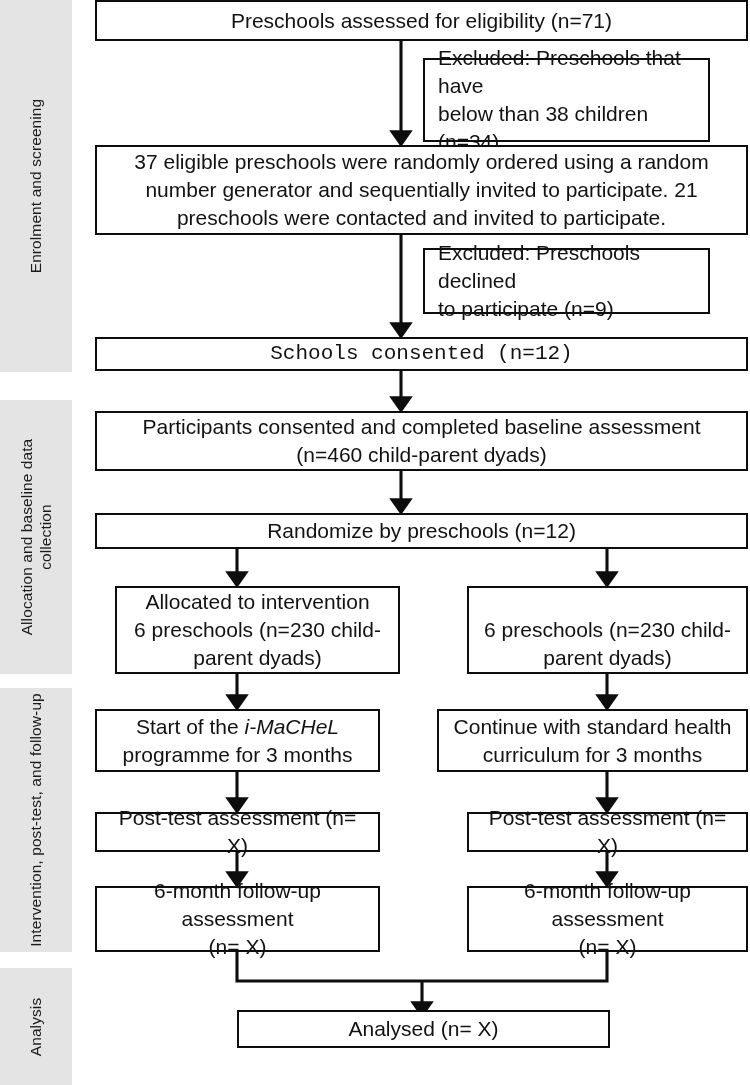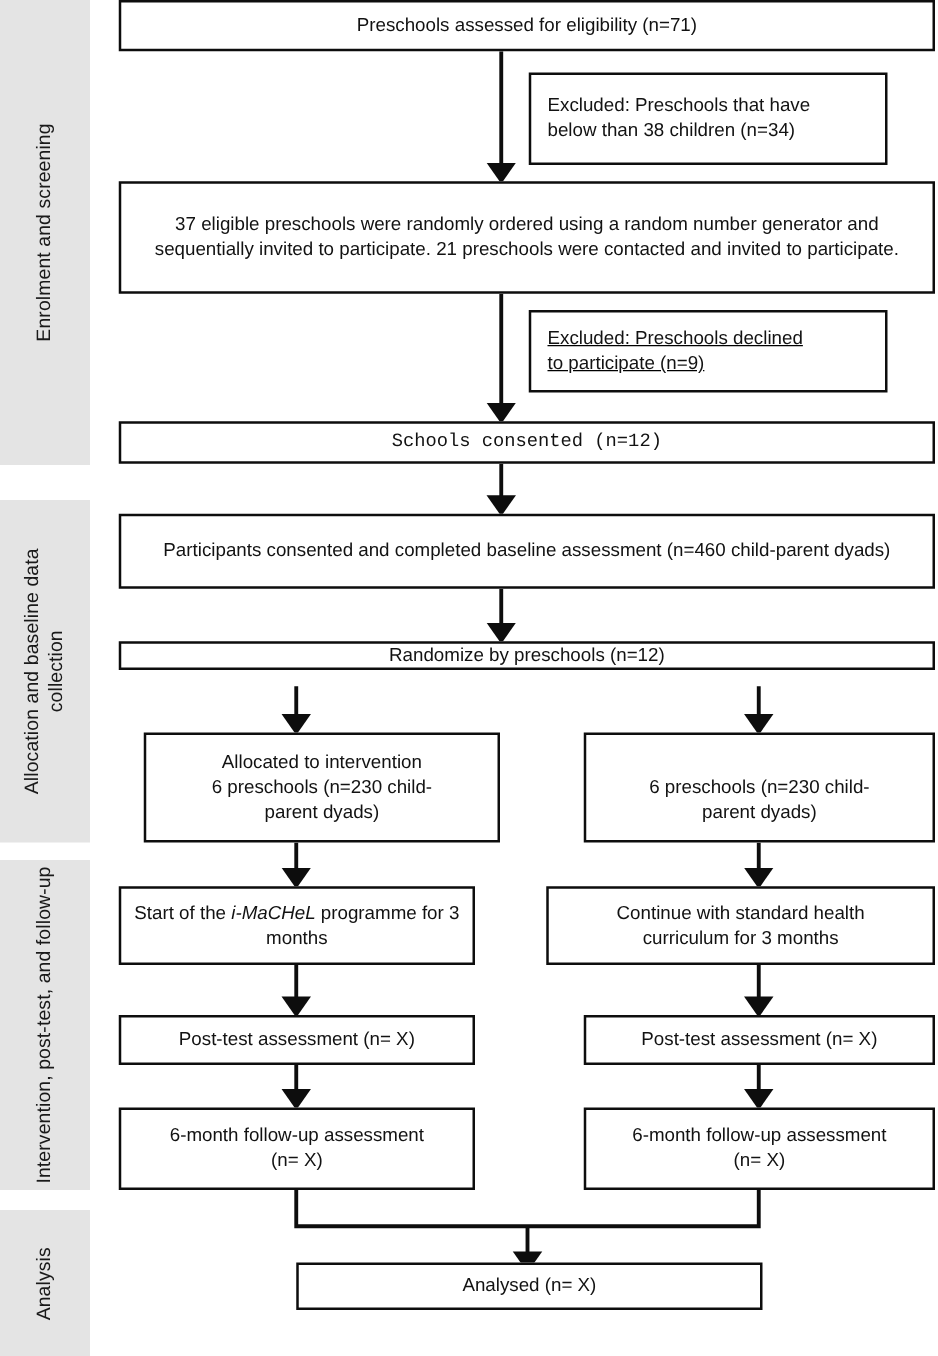--- a/index.html
+++ b/index.html
@@ -50,21 +50,21 @@
     position: absolute;
     box-sizing: border-box;
     border: 2.4px solid #0d0d0d;
     background: #ffffff;
     display: flex;
     align-items: center;
     justify-content: center;
     padding: 3px 10px;
   }
   .box .txt {
-    font-size: 15px;
+    font-size: 21px;
     line-height: 1.33;
     color: #121212;
     text-align: center;
   }
   .box.left-align {
     justify-content: flex-start;
     padding-left: 13px;
   }
   .box.left-align .txt {
     text-align: left;
@@ -134,41 +134,41 @@
 
       <path d="M237,952 L237,981 L607,981 L607,952"></path>
       <line x1="422" y1="981" x2="422" y2="1008" marker-end="url(#ah)"></line>
     </g>
   </svg>
 
   <div class="box" style="left:95px; top:0px; width:653px; height:41px;">
     <span class="txt">Preschools assessed for eligibility (n=71)</span>
   </div>
 
-  <div class="box left-align" style="left:423px; top:58px; width:287px; height:74px;">
+  <div class="box left-align" style="left:423px; top:58px; width:287px; height:84px;">
     <span class="txt"><span>Excluded: Preschools that have</span><br><span>below than 38 children (n=34)</span></span>
   </div>
 
   <div class="box" style="left:95px; top:145px; width:653px; height:90px;">
     <span class="txt">37 eligible preschools were randomly ordered using a random number generator and sequentially invited to participate. 21 preschools were contacted and invited to participate.</span>
   </div>
 
-  <div class="box left-align" style="left:423px; top:248px; width:287px; height:66px;text-decoration:underline;">
+  <div class="box left-align" style="left:423px; top:248px; width:287px; height:66px;">
     <span class="txt"><span>Excluded: Preschools declined</span><br><span>to participate (n=9)</span></span>
   </div>
 
   <div class="box" style="left:95px; top:337px; width:653px; height:34px;font-family:Liberation Mono, monospace;">
     <span class="txt">Schools consented (n=12)</span>
   </div>
 
   <div class="box" style="left:95px; top:411px; width:653px; height:60px;">
     <span class="txt">Participants consented and completed baseline assessment (n=460 child-parent dyads)</span>
   </div>
 
-  <div class="box" style="left:95px; top:513px; width:653px; height:23px;">
+  <div class="box" style="left:95px; top:513px; width:653px; height:36px;">
     <span class="txt">Randomize by preschools (n=12)</span>
   </div>
 
   <div class="box" style="left:95px; top:586px; width:285px; height:88px;margin-left:20px;">
     <span class="txt"><span>Allocated to intervention</span><br><span>6 preschools (n=230 child-</span><br><span>parent dyads)</span></span>
   </div>
 
   <div class="box" style="left:467px; top:586px; width:281px; height:88px;">
     <span class="txt"><br><span>6 preschools (n=230 child-</span><br><span>parent dyads)</span></span>
   </div>

